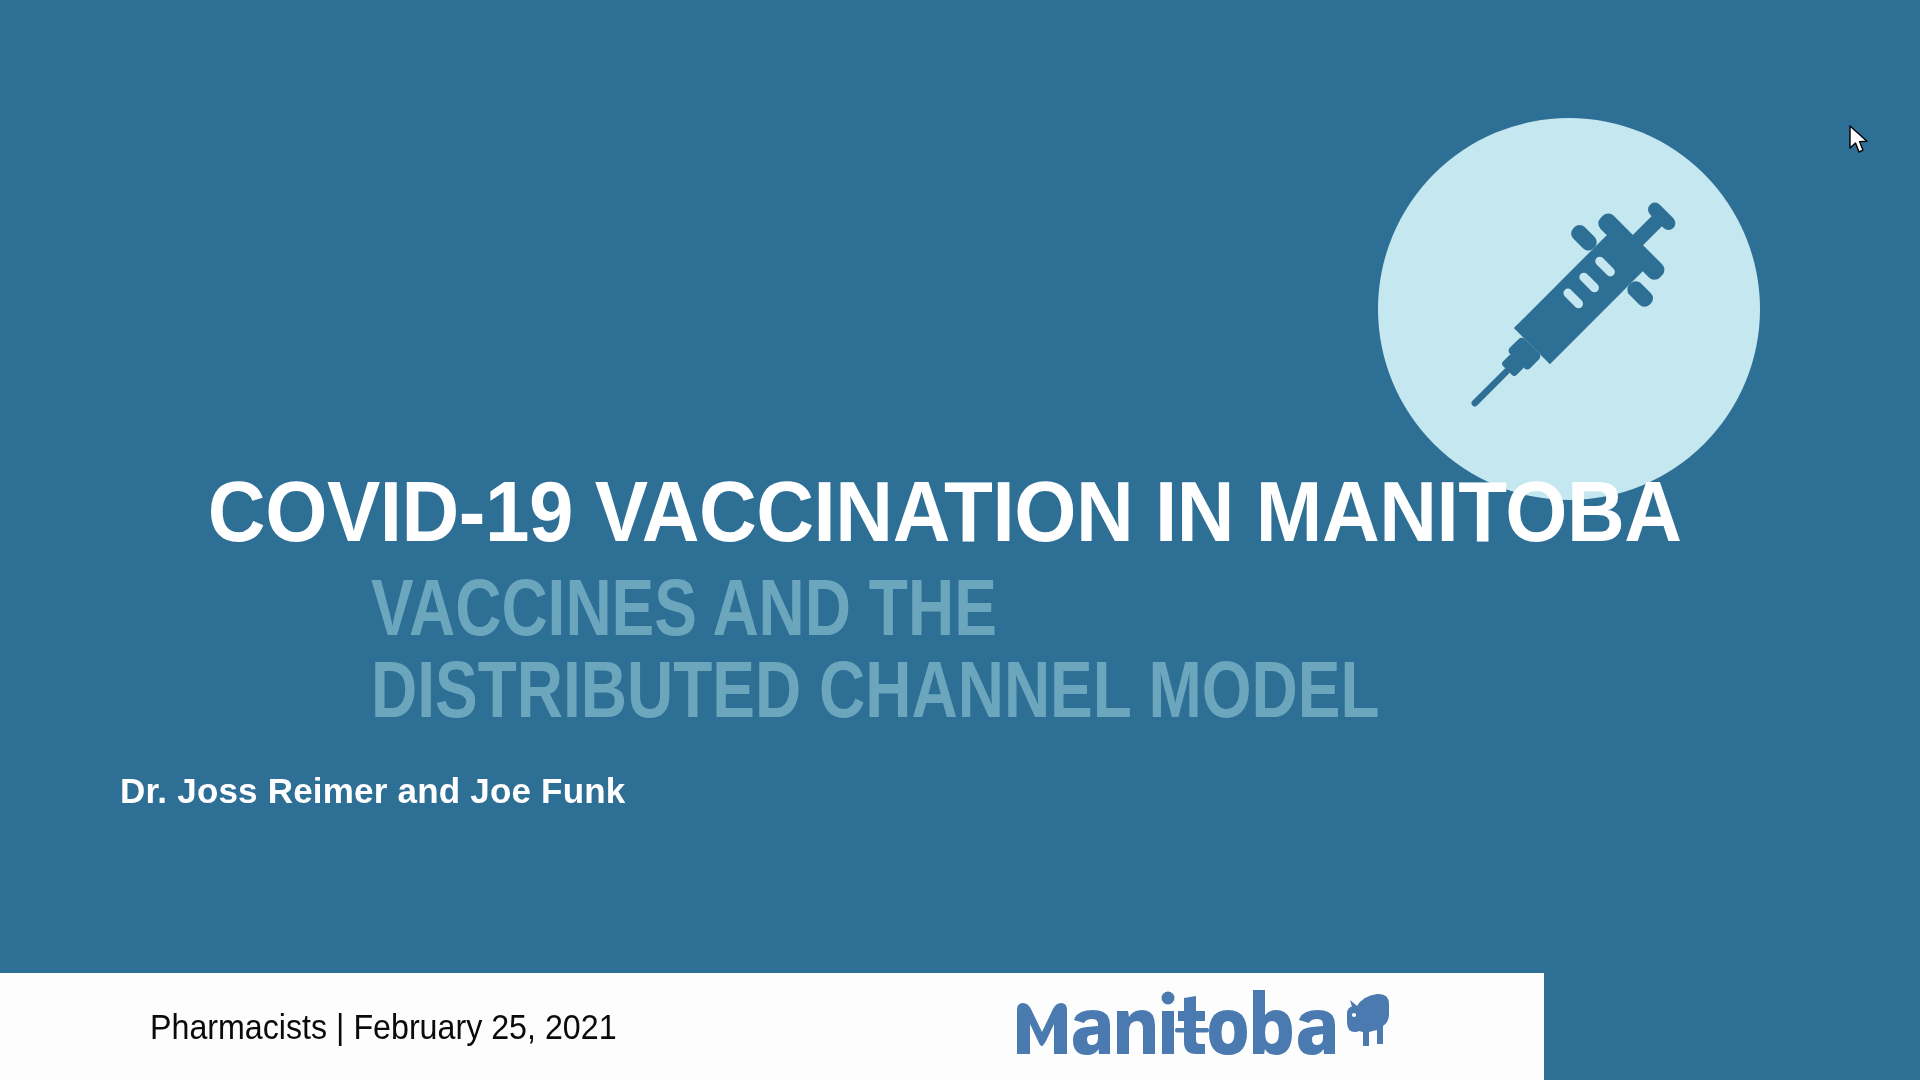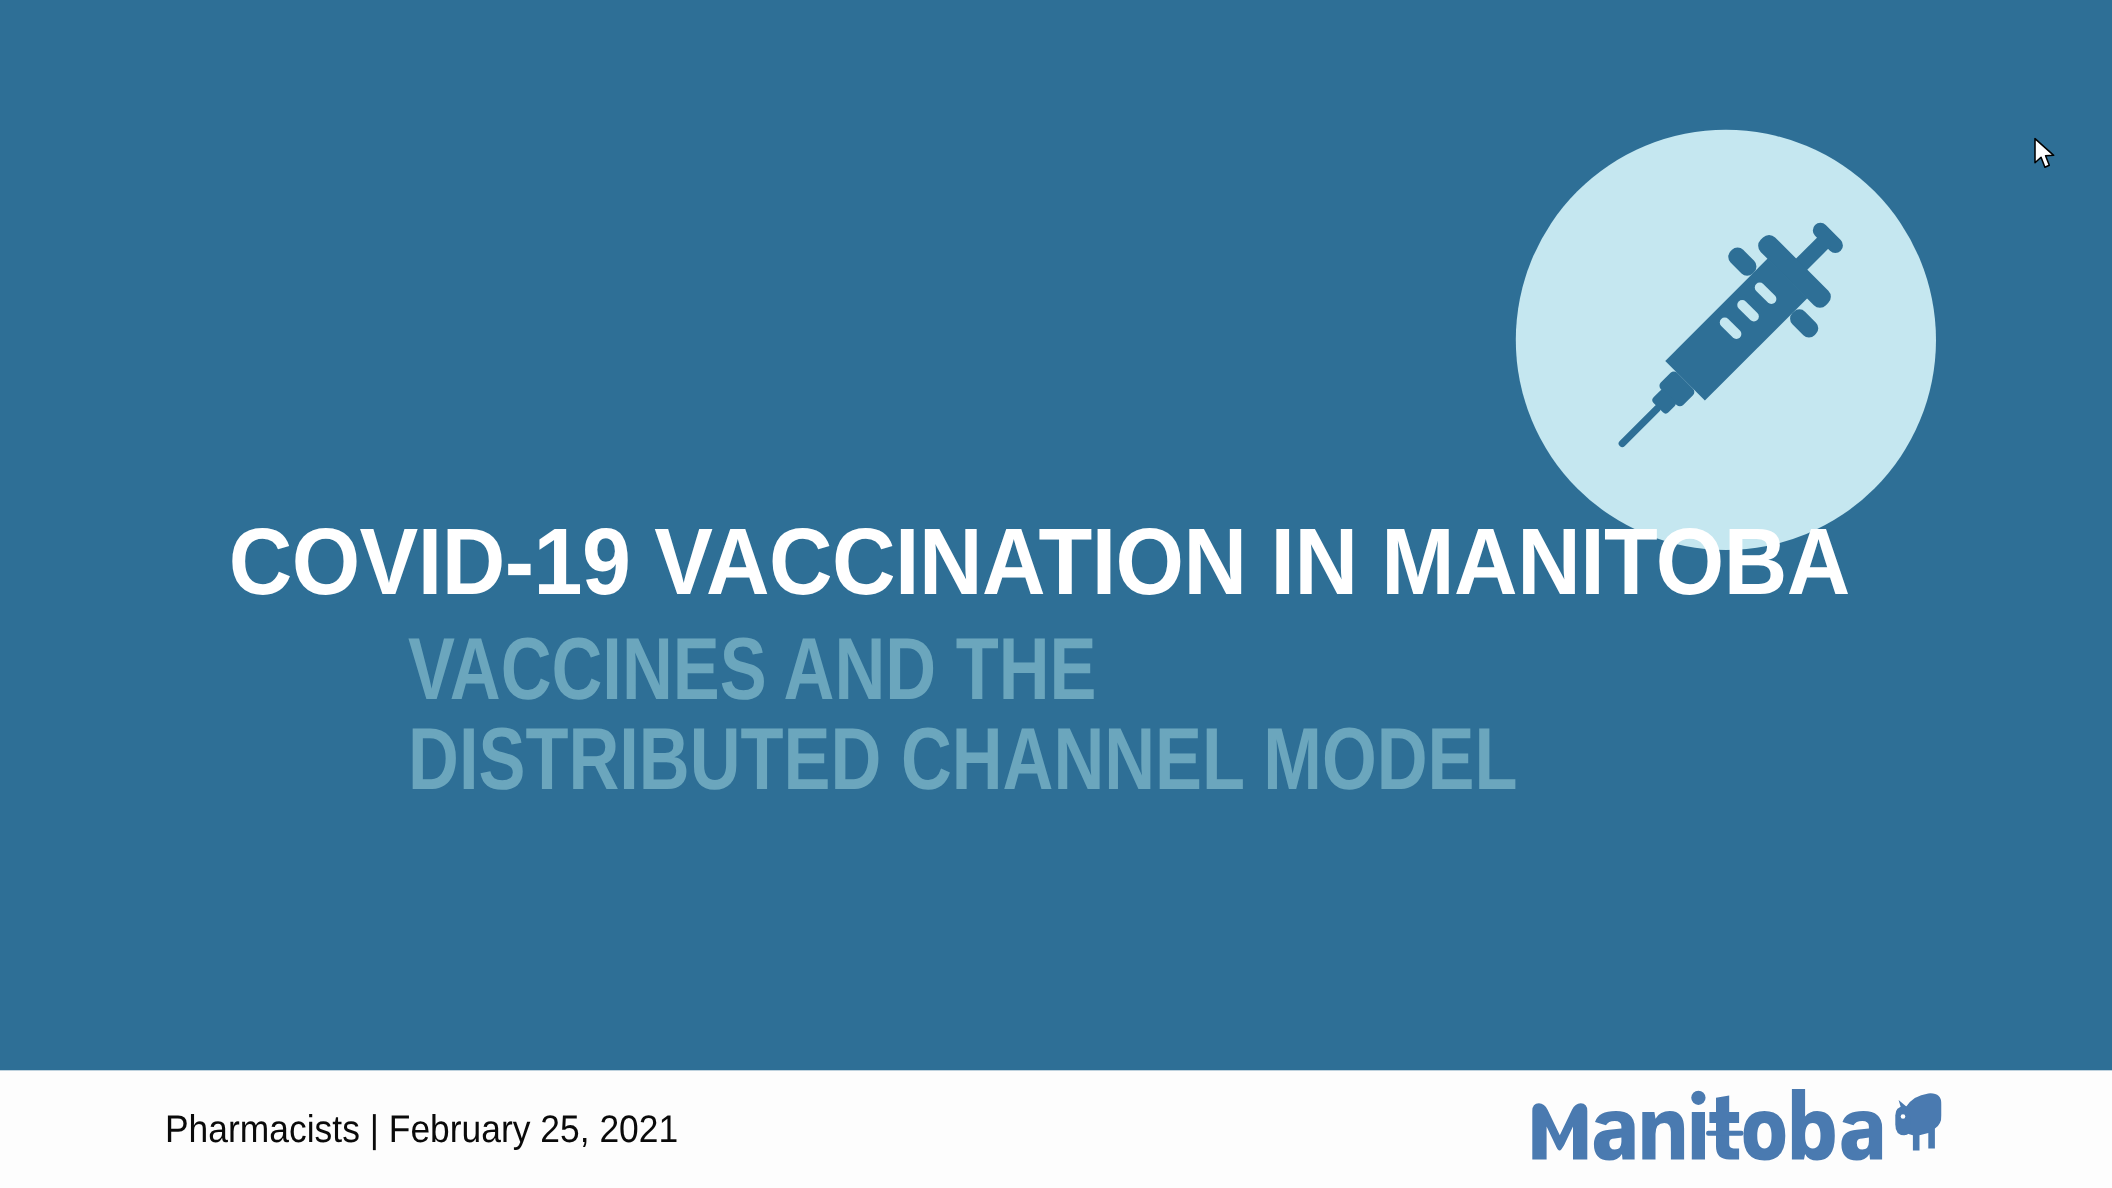--- a/index.html
+++ b/index.html
@@ -90,21 +90,21 @@
     letter-spacing: 0.2px;
     white-space: nowrap;
     padding-right: 2px;
   }
 
   
   #footer-band {
     position: absolute;
     left: 0;
     bottom: 0;
-    width: 1920px;
+    width: 1544px;
     height: 107px;
     background: #fdfdfd;
   }
 
   #footer-caption {
     position: absolute;
     left: 150px;
     top: 50%;
     transform: translateY(-50%) scaleX(0.92);
     transform-origin: left center;
@@ -167,20 +167,21 @@
       </g>
     </svg>
   </div>
 
   <div id="title-block">
     <h1 id="main-title">COVID-19 VACCINATION IN MANITOBA</h1>
     <div id="subtitle">
       <span class="sub-line">VACCINES AND THE</span>
       <span class="sub-line">DISTRIBUTED CHANNEL MODEL</span>
     </div>
+    <div id="authors">Dr. Joss Reimer and Joe Funk</div>
   </div>
 
   <div id="footer-band">
     <div id="footer-caption">Pharmacists | February 25, 2021</div>
 
     <div id="manitoba-logo">
       <svg width="380" height="86" viewBox="0 0 380 86" aria-hidden="true">
         <g fill="#4a7ab0">
 
           <path d="M8 70 L8 26 Q8 19 14 19 Q19 19 22 25 L33 48 L44 25 Q47 19 52 19 Q58 19 58 26 L58 70 L45 70 L45 40 L37 57 Q34 62 33 62 Q31 62 29 57 L21 40 L21 70 Z"></path>

